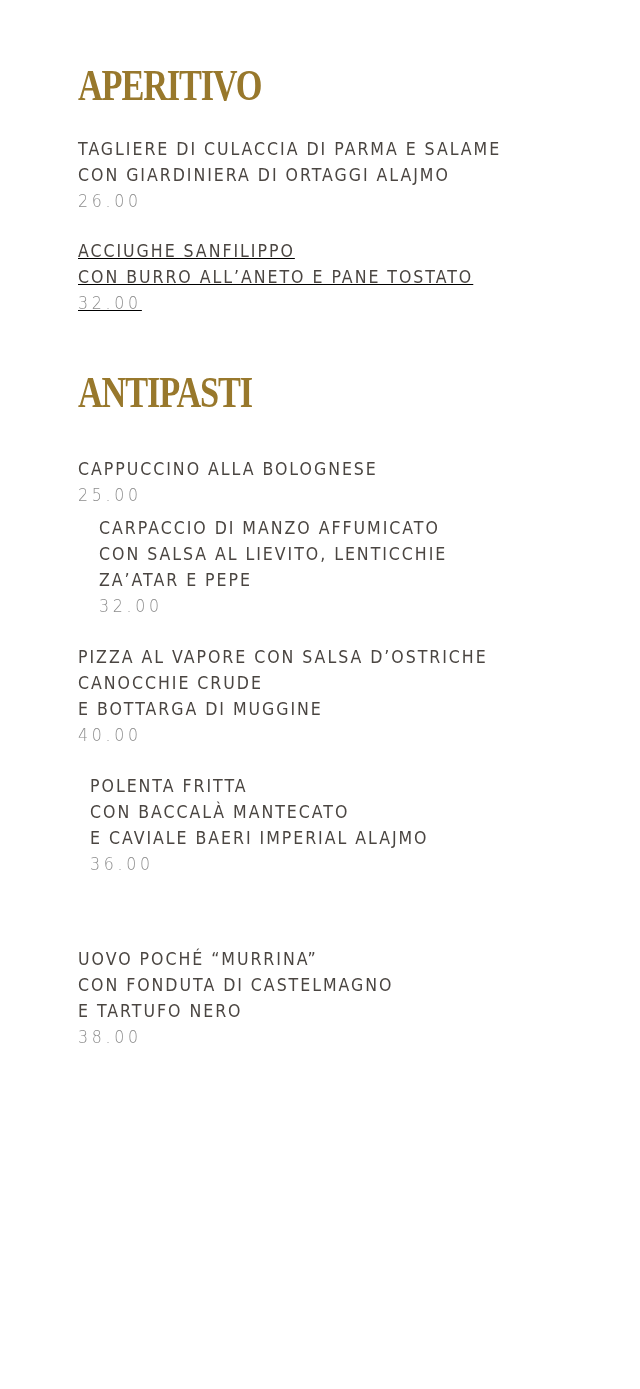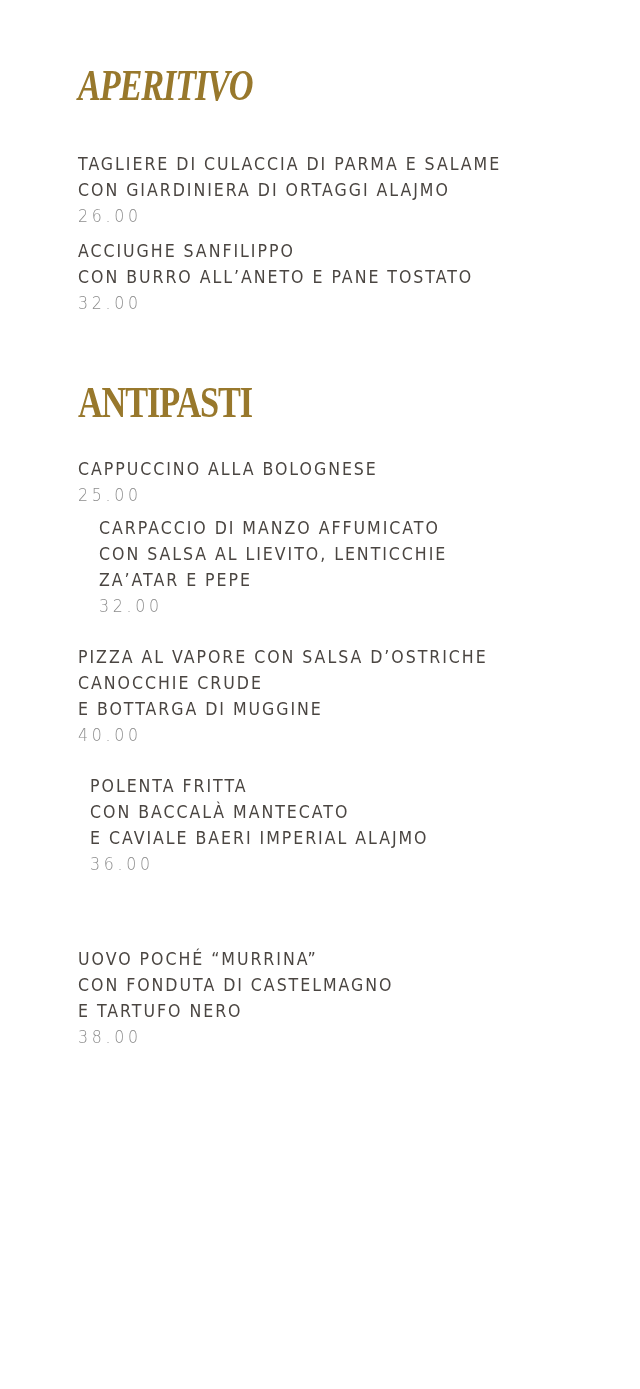--- a/index.html
+++ b/index.html
@@ -63,37 +63,37 @@
       white-space: nowrap;
       transform: scaleX(0.93);
       transform-origin: left center;
     }
   </style>
 </head>
 <body>
 
 <div class="menu">
 
-  <section class="section" style="top:64px;font-style:italic;">
+  <section class="section" style="top:64px;">
     <h2 class="section-title">APERITIVO</h2>
   </section>
 
-  <div class="item" style="top:151px;">
+  <div class="item" style="top:136px;">
     <span class="item-line">TAGLIERE DI CULACCIA DI PARMA E SALAME</span>
     <span class="item-line">CON GIARDINIERA DI ORTAGGI ALAJMO</span>
     <span class="item-price">26.00</span>
   </div>
 
-  <div class="item" style="top:238px;">
+  <div class="item" style="top:238px;text-decoration:underline;">
     <span class="item-line">ACCIUGHE SANFILIPPO</span>
     <span class="item-line">CON BURRO ALL’ANETO E PANE TOSTATO</span>
     <span class="item-price">32.00</span>
   </div>
 
-  <section class="section" style="top:381px;">
+  <section class="section" style="top:371px;">
     <h2 class="section-title">ANTIPASTI</h2>
   </section>
 
   <div class="item" style="top:456px;">
     <span class="item-line">CAPPUCCINO ALLA BOLOGNESE</span>
     <span class="item-price">25.00</span>
   </div>
 
   <div class="item" style="top:515px;margin-left:21px;">
     <span class="item-line">CARPACCIO DI MANZO AFFUMICATO</span>

